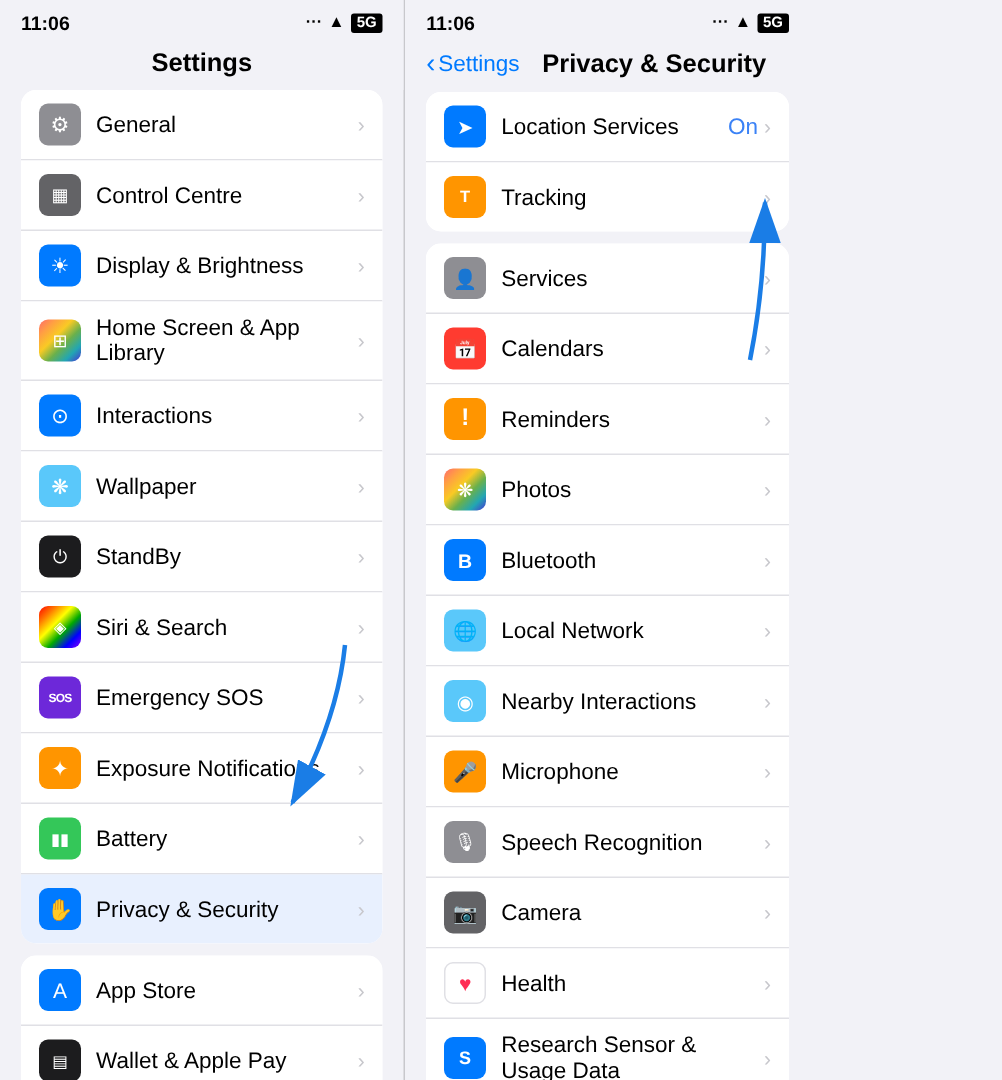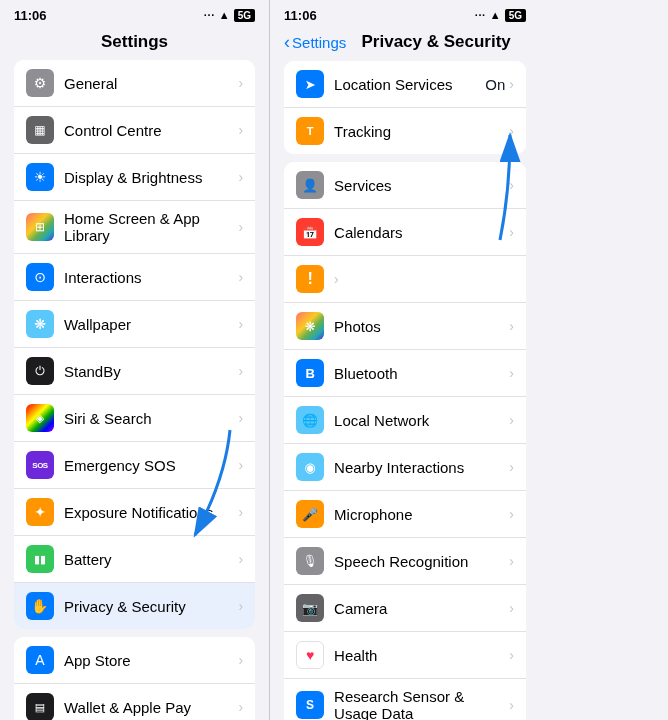--- a/index.html
+++ b/index.html
@@ -40,20 +40,21 @@
       background: #f2f2f7;
       height: 28px;
     }
 
     .status-bar .time { font-size: 13px; font-weight: 700; }
     .status-icons { display: flex; align-items: center; gap: 4px; font-size: 11px; }
 
     
     .nav-bar {
       display: flex;
+      align-items: center;
       padding: 4px 14px 8px;
       background: #f2f2f7;
     }
     .nav-title {
       font-size: 17px;
       font-weight: 600;
       color: #000;
       flex: 1;
       text-align: center;
     }
@@ -109,21 +110,21 @@
     }
 
     .row-label {
       font-size: 15px;
       color: #000000;
       flex: 1;
     }
 
     .row-value {
       font-size: 15px;
-      color: #0f172a;
+      color: #3b82f6;
       margin-right: 4px;
     }
 
     .chevron {
       color: #c7c7cc;
       font-size: 14px;
     }
 
     
     .ic-gray { background: #8e8e93; color: #fff; }
@@ -300,20 +301,21 @@
           <span class="row-label">Services</span>
           <span class="chevron">›</span>
         </div>
         <div class="settings-row">
           <div class="row-icon" style="background:#ff3b30;color:#fff;font-size:13px;">📅</div>
           <span class="row-label">Calendars</span>
           <span class="chevron">›</span>
         </div>
         <div class="settings-row">
           <div class="row-icon" style="background:#ff9500;color:#fff;font-size:16px;font-weight:700;">!</div>
+          <span class="row-label">Reminders</span>
           <span class="chevron">›</span>
         </div>
         <div class="settings-row">
           <div class="row-icon" style="background: linear-gradient(135deg,#ff6b6b,#ff9f43,#f9ca24,#6ab04c,#22a6b3,#4834d4);color:#fff;font-size:13px;">❋</div>
           <span class="row-label">Photos</span>
           <span class="chevron">›</span>
         </div>
         <div class="settings-row">
           <div class="row-icon" style="background:#007aff;color:#fff;font-size:13px;font-weight:700;">B</div>
           <span class="row-label">Bluetooth</span>

